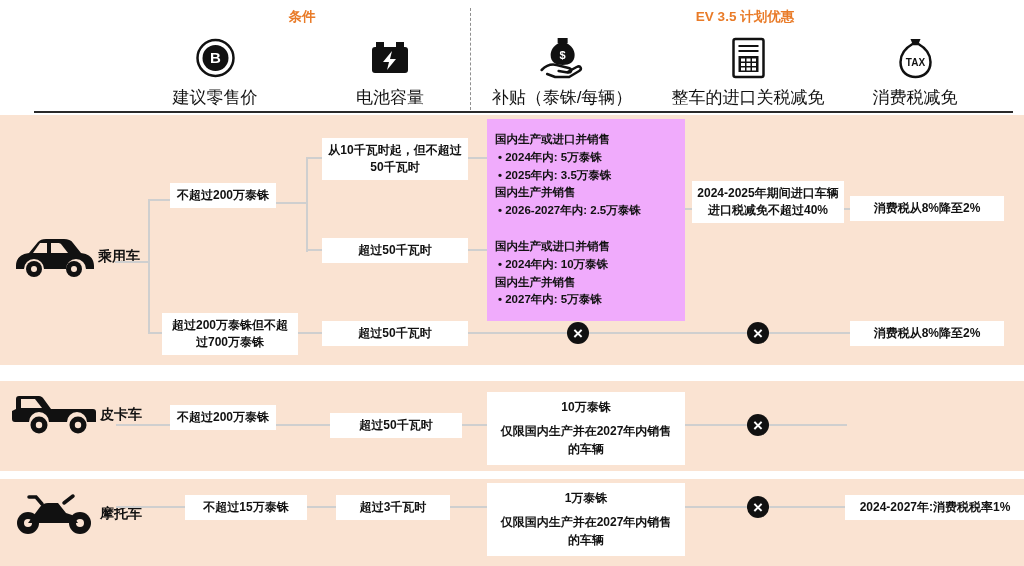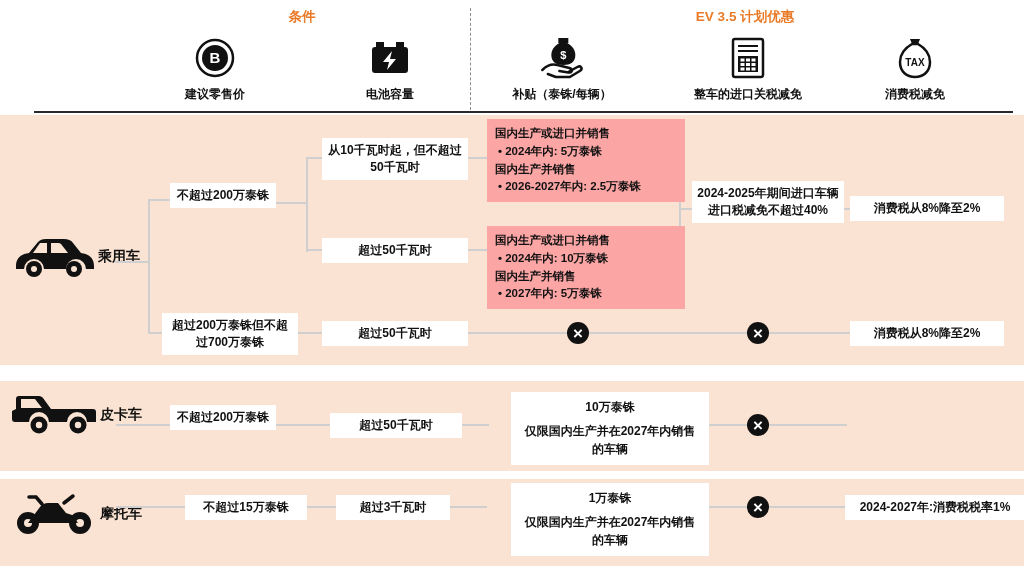--- a/index.html
+++ b/index.html
@@ -4,27 +4,27 @@
 <style>
   html,body{margin:0;padding:0;background:#fff;}
   .canvas{position:relative;width:1024px;height:566px;background:#fff;overflow:hidden;
     font-family:"Liberation Sans","DejaVu Sans",sans-serif;color:#111;}
   .band{position:absolute;left:0;width:1024px;background:#FAE3D2;}
   .rule{position:absolute;left:34px;top:111px;width:979px;height:2px;background:#2a2a2a;}
   .dashed{position:absolute;width:0;border-left:1px dashed #8f8f8f;}
   .section-title{position:absolute;transform:translateX(-50%);color:#E97B28;font-weight:700;font-size:13.5px;white-space:nowrap;}
   .col-head{position:absolute;top:36px;transform:translateX(-50%);display:flex;flex-direction:column;align-items:center;row-gap:6px;}
   .col-icon{height:44px;display:flex;align-items:center;justify-content:center;}
-  .col-label{font-weight:700;font-size:12px;white-space:nowrap;}
+  .col-label{font-weight:400;font-size:17px;white-space:nowrap;}
   .vehicle{position:absolute;transform:translateX(-50%);display:flex;flex-direction:row;align-items:center;row-gap:3px;}
   .vehicle-label{font-weight:700;font-size:14px;white-space:nowrap;}
   .box{position:absolute;background:#fff;font-weight:700;font-size:12px;line-height:1.4;text-align:center;padding:4px 5px;}
-  .listbox{position:absolute;background:#fca5a5;font-weight:700;font-size:11.5px;line-height:1.55;text-align:left;padding:6px 8px;}
+  .listbox{position:absolute;background:#f0abfc;font-weight:700;font-size:11.5px;line-height:1.55;text-align:left;padding:12px 8px;}
   .listbox .bullet{padding-left:3px;}
-  .cbox{position:absolute;background:#fff;font-weight:700;font-size:12px;line-height:1.45;text-align:center;padding:7px 8px;margin-left:24px;}
+  .cbox{position:absolute;background:#fff;font-weight:700;font-size:12px;line-height:1.45;text-align:center;padding:7px 8px;}
   .cbox .amount{margin-bottom:7px;}
   .hline{position:absolute;height:2px;background:#CFCFCF;}
   .vline{position:absolute;width:2px;background:#CFCFCF;}
   .xmark{position:absolute;width:22px;height:22px;border-radius:50%;background:#111;color:#fff;
     display:flex;align-items:center;justify-content:center;font-weight:700;font-size:17px;line-height:1;
     transform:translate(-50%,-50%);}
 </style>
 </head>
 <body>
 
@@ -185,20 +185,21 @@
   <div class="hline" style="left:669px;top:506px;width:78px"></div>
   <div class="hline" style="left:769px;top:506px;width:78px"></div>
 
   <div class="box" style="left:170px;top:183px;width:96px">不超过200万泰铢</div>
   <div class="box" style="left:322px;top:138px;width:136px">从10千瓦时起，但不超过50千瓦时</div>
   <div class="box" style="left:322px;top:238px;width:136px">超过50千瓦时</div>
 
   <div class="listbox" style="left:487px;top:119px;width:182px">
     <div>国内生产或进口并销售</div>
     <div class="bullet">• 2024年内: 5万泰铢</div>
+    <div class="bullet">• 2025年内: 3.5万泰铢</div>
     <div>国内生产并销售</div>
     <div class="bullet">• 2026-2027年内: 2.5万泰铢</div>
   </div>
 
   <div class="listbox" style="left:487px;top:226px;width:182px">
     <div>国内生产或进口并销售</div>
     <div class="bullet">• 2024年内: 10万泰铢</div>
     <div>国内生产并销售</div>
     <div class="bullet">• 2027年内: 5万泰铢</div>
   </div>

